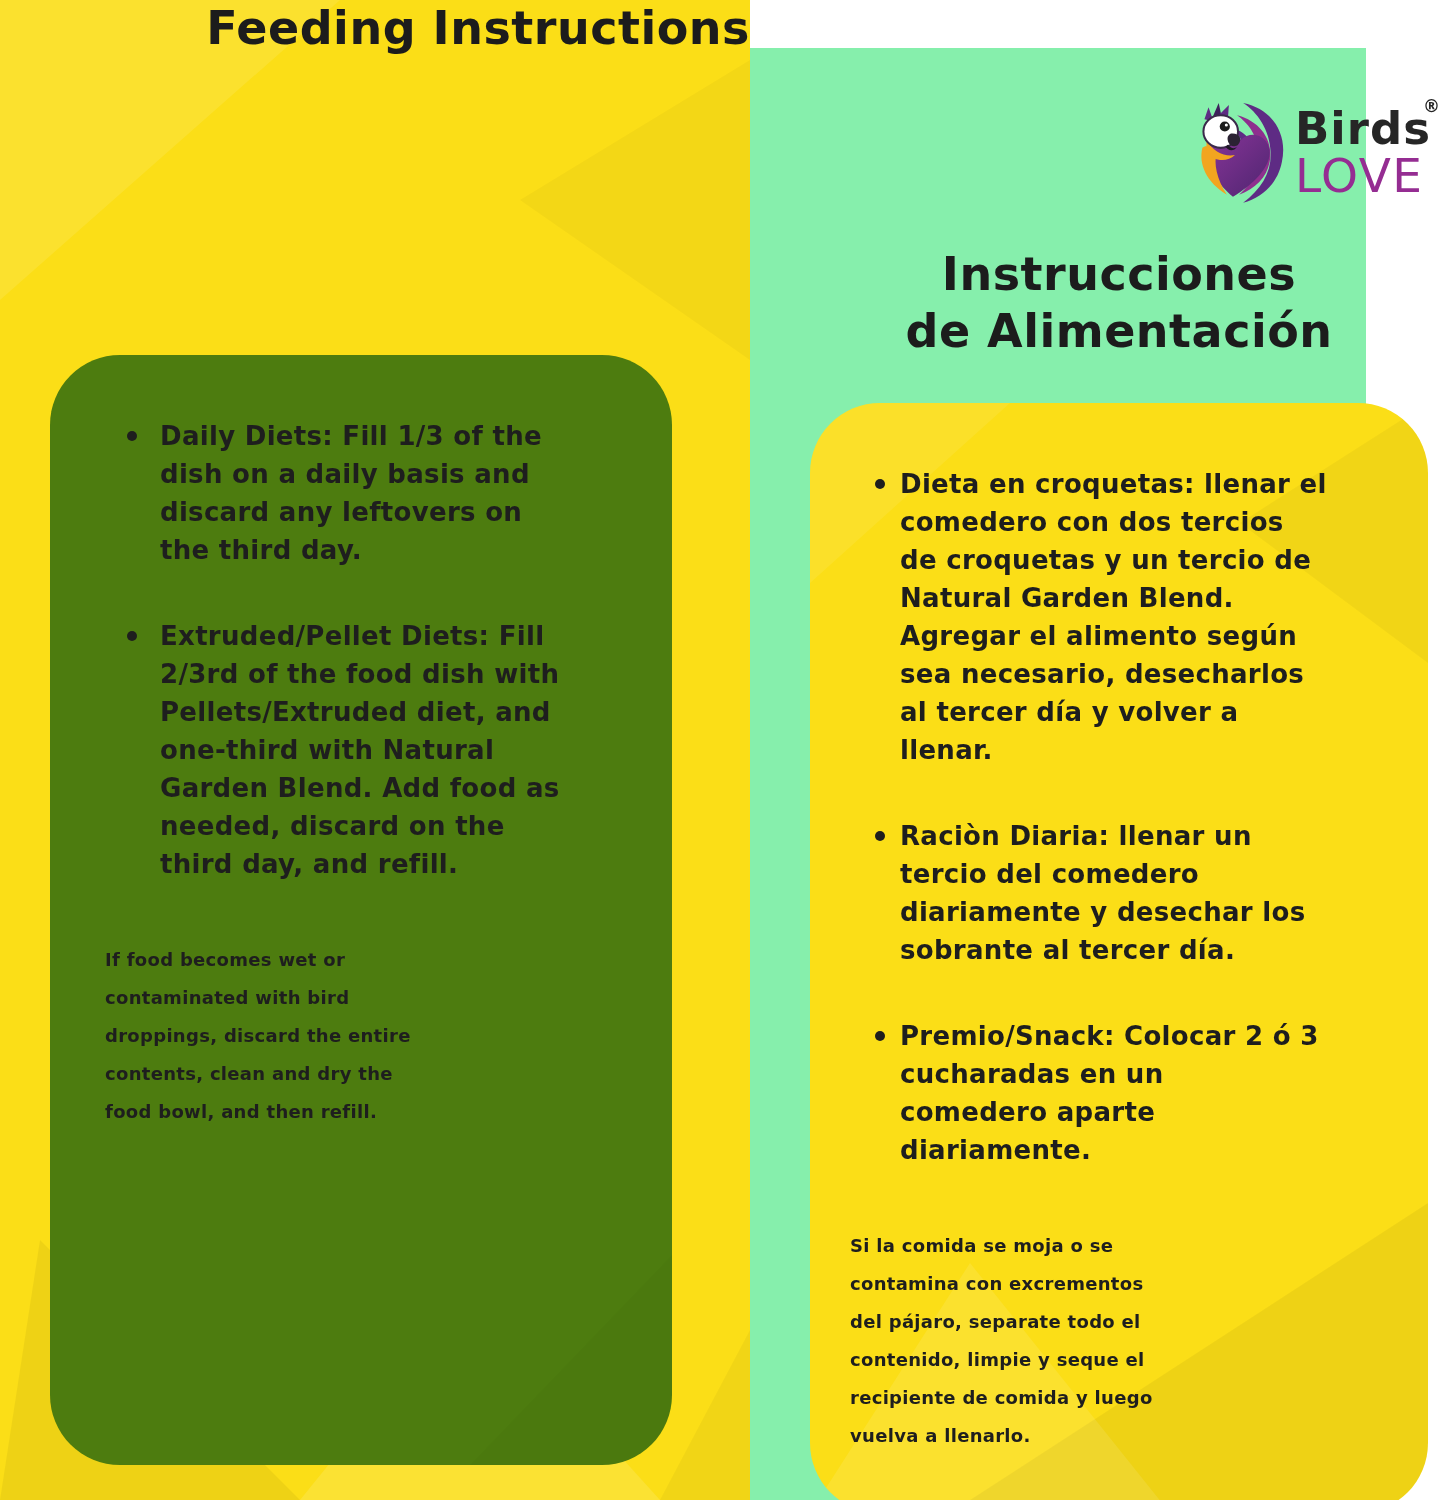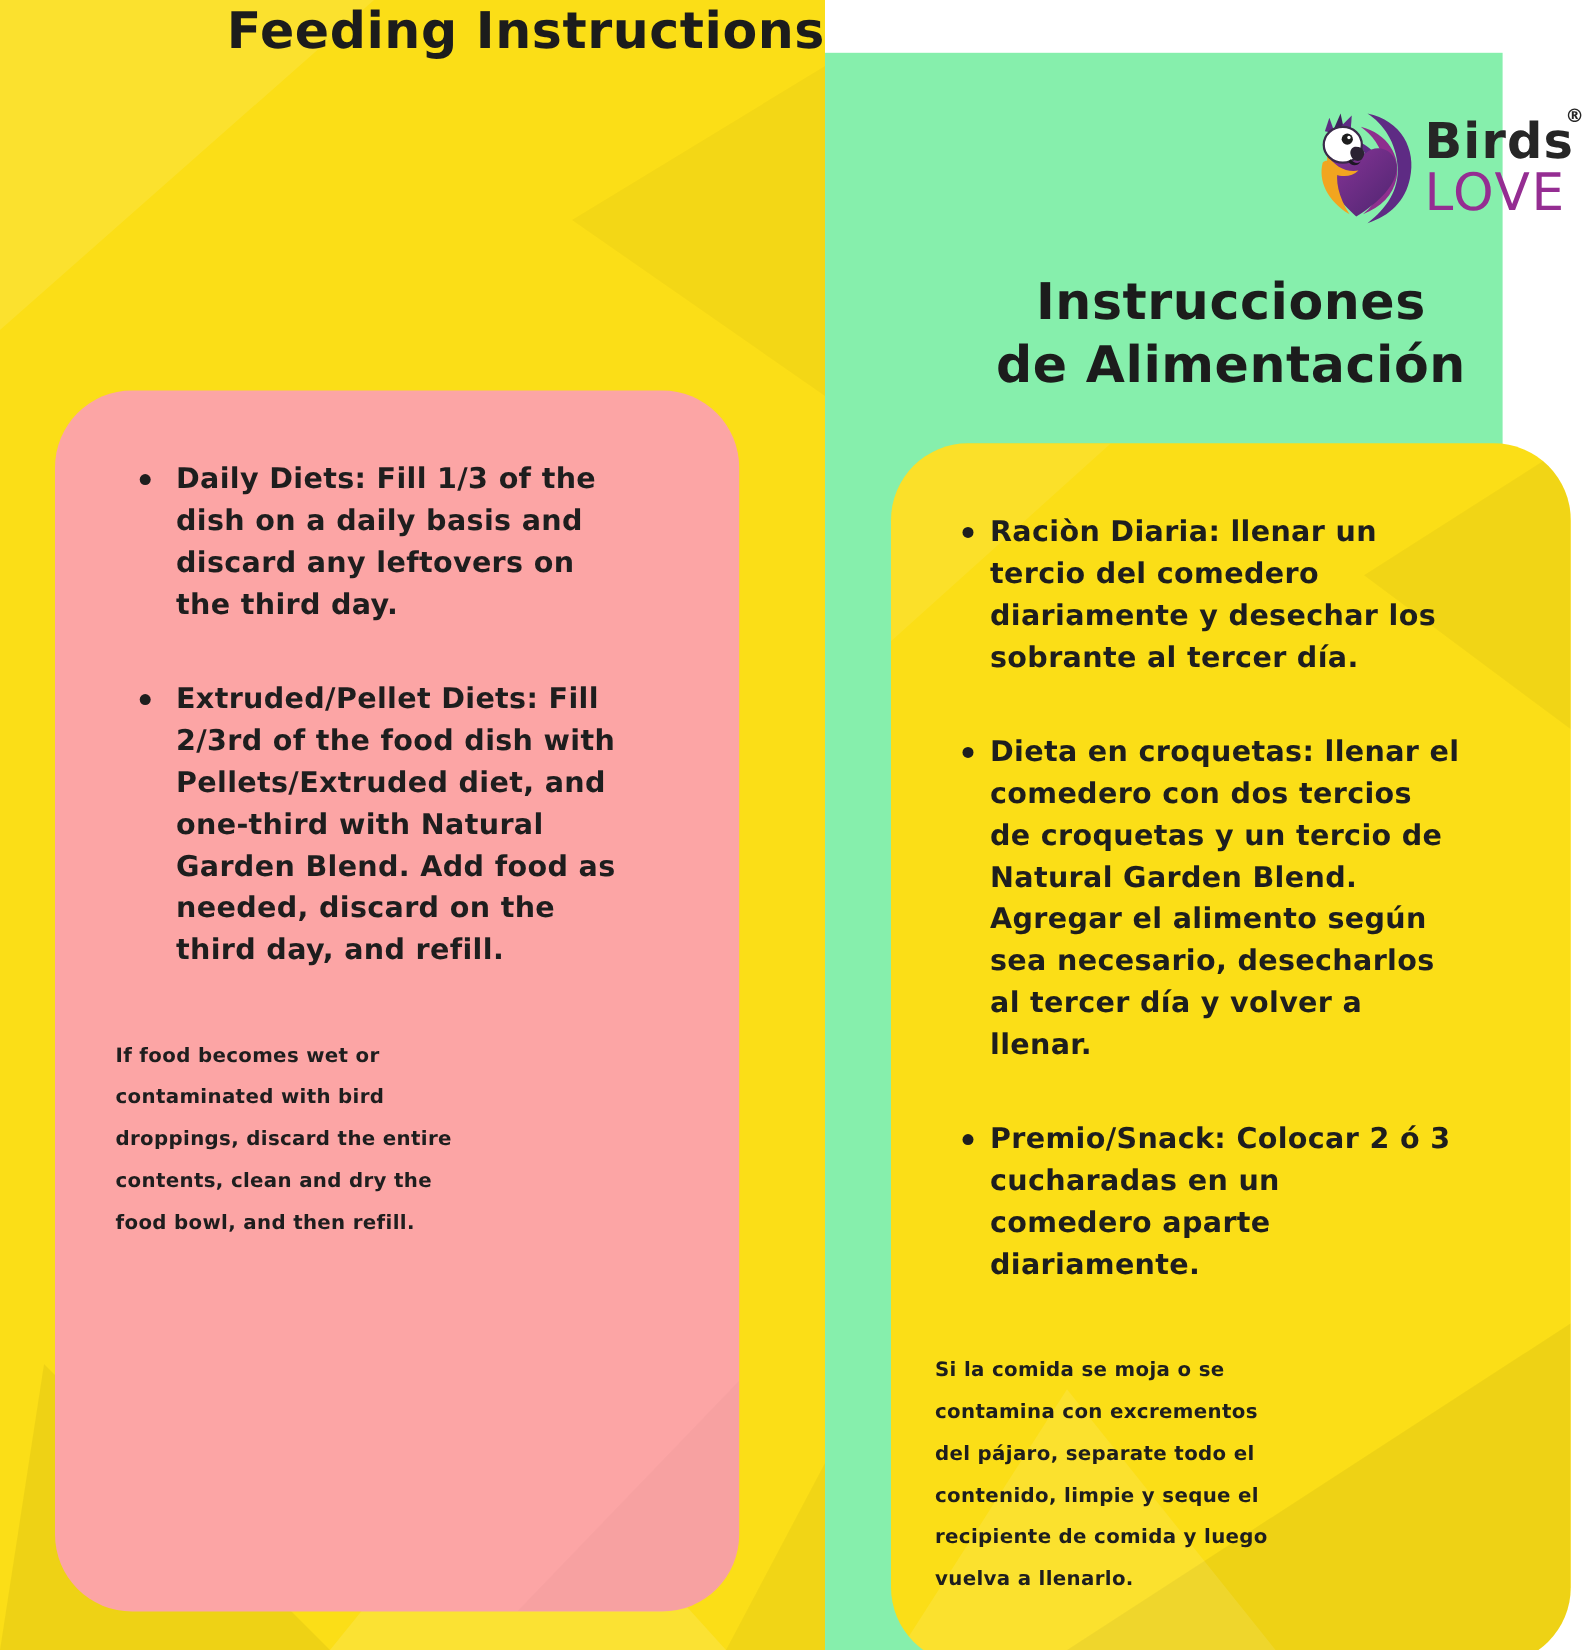--- a/index.html
+++ b/index.html
@@ -29,21 +29,21 @@
     letter-spacing:.5px;color:#1C1C1C;text-align:center;
     white-space:pre-line;
   }
   .heading-en{left:0;top:196;width:750px;text-align:right;}
   .heading-es{left:60px;top:198px;width:618px;}
   
   .card{
     position:absolute;top:355px;height:1110px;
     border-radius:70px;box-sizing:border-box;overflow:hidden;
   }
-  .card-en{left:50px;width:622px;background:#fca5a5;padding:62px 55px 0 55px;}
+  .card-en{left:50px;width:622px;background:#4d7c0f;padding:62px 55px 0 55px;}
   .card-es{left:60px;width:618px;background:#FBDE17;padding:62px 45px 0 40px;}
   .card-inner{position:relative;z-index:2;}
   .bullet-list{
     list-style:none;margin:0;padding:0;
   }
   .bullet-list li{
     position:relative;
     margin:0 0 48px 0;
     font-size:26px;line-height:38px;font-weight:700;letter-spacing:.3px;
     white-space:pre-line;
@@ -162,32 +162,32 @@
 
     <div class="card card-es">
       <svg class="facets" width="618" height="1110" viewBox="0 0 618 1110" style="z-index:1;">
         <polygon points="618,0 618,260 430,120" fill="#000000" opacity="0.04"></polygon>
         <polygon points="0,0 200,0 0,180" fill="#FFFFFF" opacity="0.08"></polygon>
         <polygon points="140,1110 618,1110 618,800" fill="#000000" opacity="0.05"></polygon>
         <polygon points="0,1110 360,1110 160,860" fill="#FFFFFF" opacity="0.10"></polygon>
       </svg>
       <div class="card-inner">
         <ul class="bullet-list">
-          <li>Raciòn Diaria: llenar un
-tercio del comedero
-diariamente y desechar los
-sobrante al tercer día.</li>
           <li>Dieta en croquetas: llenar el
 comedero con dos tercios
 de croquetas y un tercio de
 Natural Garden Blend.
 Agregar el alimento según
 sea necesario, desecharlos
 al tercer día y volver a
 llenar.</li>
+          <li>Raciòn Diaria: llenar un
+tercio del comedero
+diariamente y desechar los
+sobrante al tercer día.</li>
           <li>Premio/Snack: Colocar 2 ó 3
 cucharadas en un
 comedero aparte
 diariamente.</li>
         </ul>
         <p class="card-footer">Si la comida se moja o se
 contamina con excrementos
 del pájaro, separate todo el
 contenido, limpie y seque el
 recipiente de comida y luego

